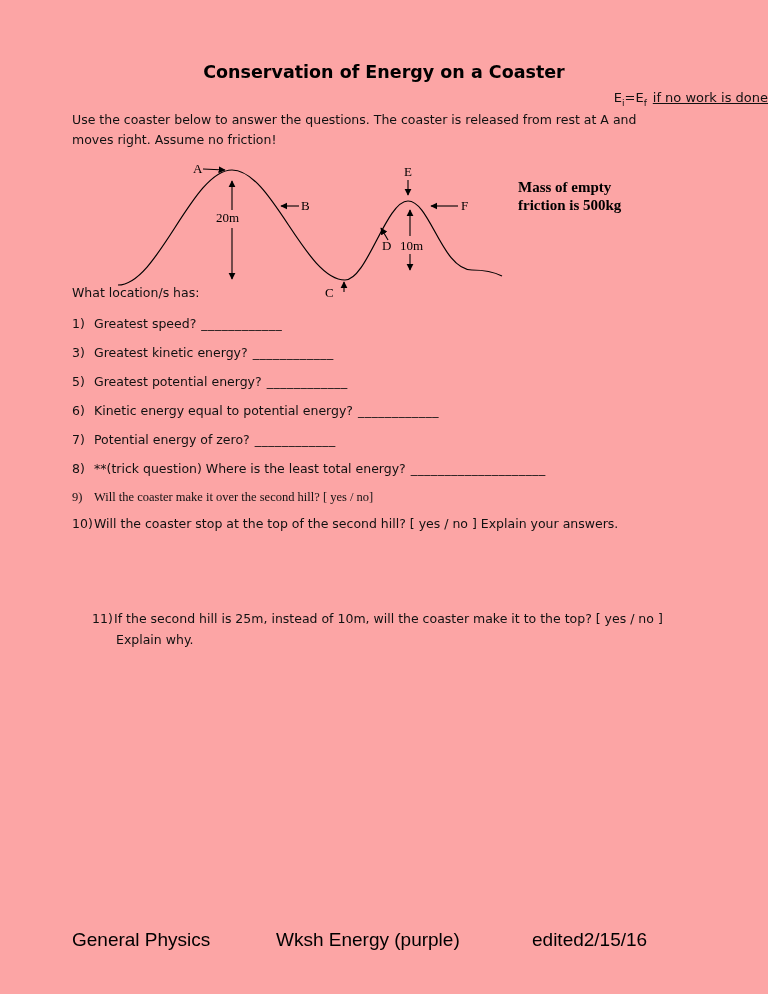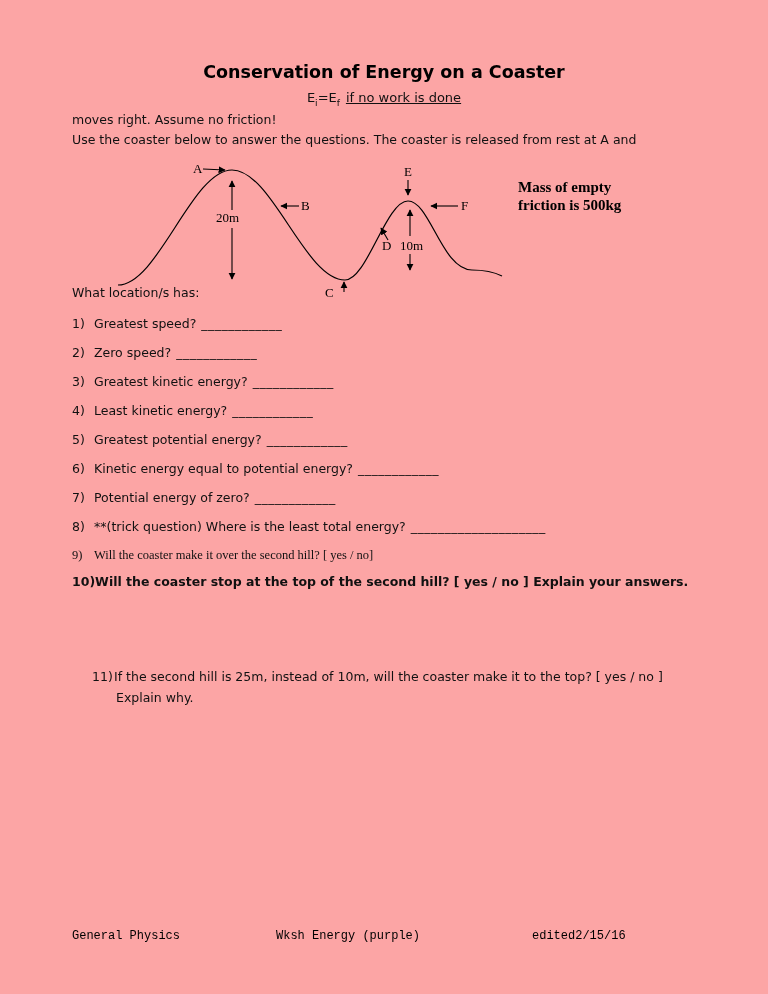--- a/index.html
+++ b/index.html
@@ -13,21 +13,21 @@
     color:#111;
     overflow:hidden;
   }
   .title{
     position:absolute;top:62px;left:0;right:0;
     text-align:center;
     font-size:17.5px;font-weight:bold;color:#000;
   }
   .equation{
     position:absolute;top:90px;left:0;right:0;
-    text-align:center;font-size:13px;
+    text-align:right;font-size:13px;
   }
   .equation sub{font-size:9px;}
   .eq-underline{text-decoration:underline;margin-left:6px;}
   .intro{
     position:absolute;top:110px;left:72px;width:630px;
     line-height:20px;
   }
   .diagram-wrap{position:absolute;top:0;left:0;width:768px;height:310px;}
   .coaster-svg{position:absolute;left:100px;top:158px;}
   .coaster-svg text{font-family:"Liberation Serif",serif;font-size:13px;fill:#000;}
@@ -35,44 +35,44 @@
     position:absolute;left:518px;top:178px;
     font-family:"Liberation Serif",serif;
     font-weight:bold;font-size:15px;line-height:18px;color:#000;
   }
   .prompt{position:absolute;top:285px;left:72px;}
   .questions{position:absolute;top:315px;left:72px;width:650px;}
   .q{line-height:17px;margin-bottom:12px;white-space:nowrap;}
   .qnum{display:inline-block;min-width:22px;}
   .qblank{margin-left:5px;letter-spacing:0.5px;margin-top:23px;}
   .q9{margin-bottom:9px;font-family:Liberation Serif, serif;}
-  .q10{margin-bottom:78px;font-weight:bold;}
+  .q10{margin-bottom:78px;}
   .q11{margin-bottom:77px;margin-left:20px;}
   .q-line2{margin-top:4px;margin-left:24px;line-height:17px;}
   .footer{position:absolute;top:929px;left:0;right:0;height:20px;
-    font-family:Liberation Mono, monospace;font-size:12px;color:#000;}
+    font-family:Liberation Sans, sans-serif;font-size:19px;color:#000;}
   .footer span{position:absolute;top:0;}
   .footer .f-left{left:72px;}
   .footer .f-center{left:276px;}
   .footer .f-right{left:532px;}
 </style>
 </head>
 <body>
 
 <div class="page">
 
   <div class="title">Conservation of Energy on a Coaster</div>
 
   <div class="equation">
     <span>E</span><sub>i</sub><span>=E</span><sub>f</sub><span class="eq-underline">if no work is done</span>
   </div>
 
   <div class="intro">
+    <div>Use the coaster below to answer the questions.   The coaster is released from rest at A and</div>
     <div>moves right. Assume no friction!</div>
-    <div>Use the coaster below to answer the questions.   The coaster is released from rest at A and</div>
   </div>
 
   <div class="diagram-wrap">
     <svg class="coaster-svg" width="420" height="148" viewBox="0 0 420 148">
       <defs>
         <marker id="arr" viewBox="0 0 10 10" refX="9" refY="5" markerWidth="6.5" markerHeight="6.5" orient="auto-start-reverse">
           <path d="M0,0 L10,5 L0,10 z" fill="#000"></path>
         </marker>
       </defs>
       <path d="M 18 127 C 58 127 92 12 132 12 C 172 12 205 122 245 122 C 267 122 286 43 308 43 C 330 43 342 112 372 112 Q 390 112 402 118" fill="none" stroke="#000" stroke-width="1.2"></path>
@@ -109,27 +109,21 @@
     </div>
   </div>
 
   <div class="prompt">What location/s has:</div>
 
   <div class="questions">
     <div class="q">
       <span class="qnum">1)</span><span>Greatest speed?</span><span class="qblank">____________</span>
     </div>
     <div class="q">
-      <span class="qnum">2)</span><span>Zero speed?</span><span class="qblank">____________</span>
-    </div>
-    <div class="q">
       <span class="qnum">3)</span><span>Greatest kinetic energy?</span><span class="qblank">____________</span>
-    </div>
-    <div class="q">
-      <span class="qnum">4)</span><span>Least kinetic energy?</span><span class="qblank">____________</span>
     </div>
     <div class="q">
       <span class="qnum">5)</span><span>Greatest potential energy?</span><span class="qblank">____________</span>
     </div>
     <div class="q">
       <span class="qnum">6)</span><span>Kinetic energy equal to potential energy?</span><span class="qblank">____________</span>
     </div>
     <div class="q">
       <span class="qnum">7)</span><span>Potential energy of zero?</span><span class="qblank">____________</span>
     </div>

